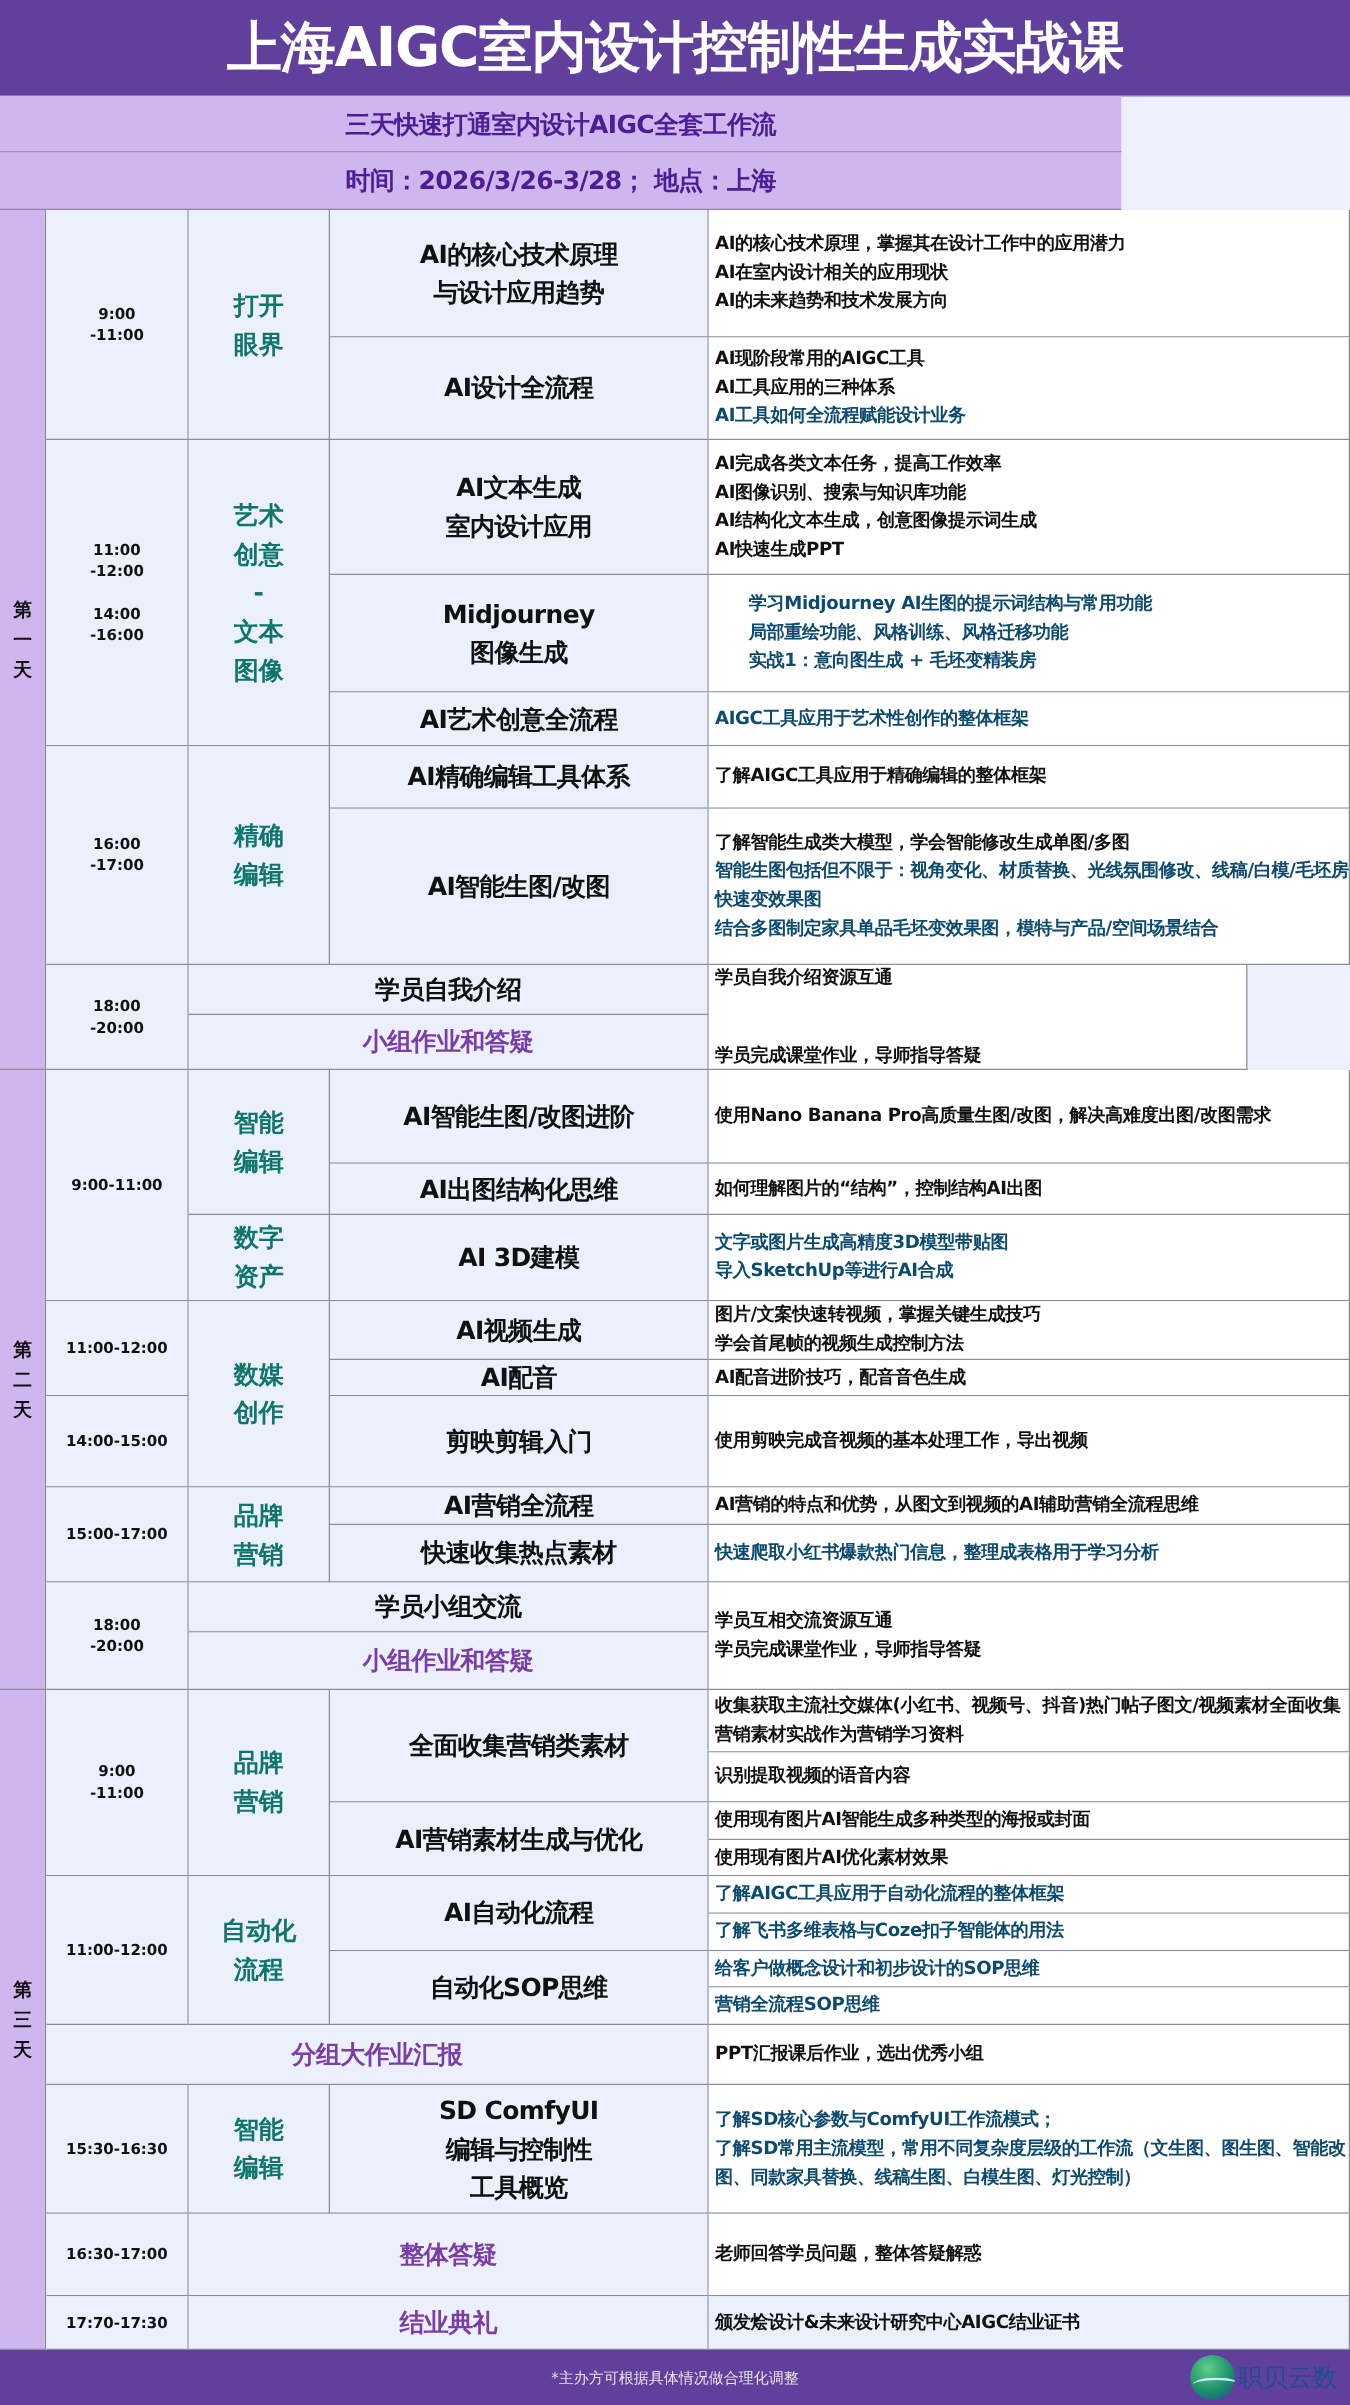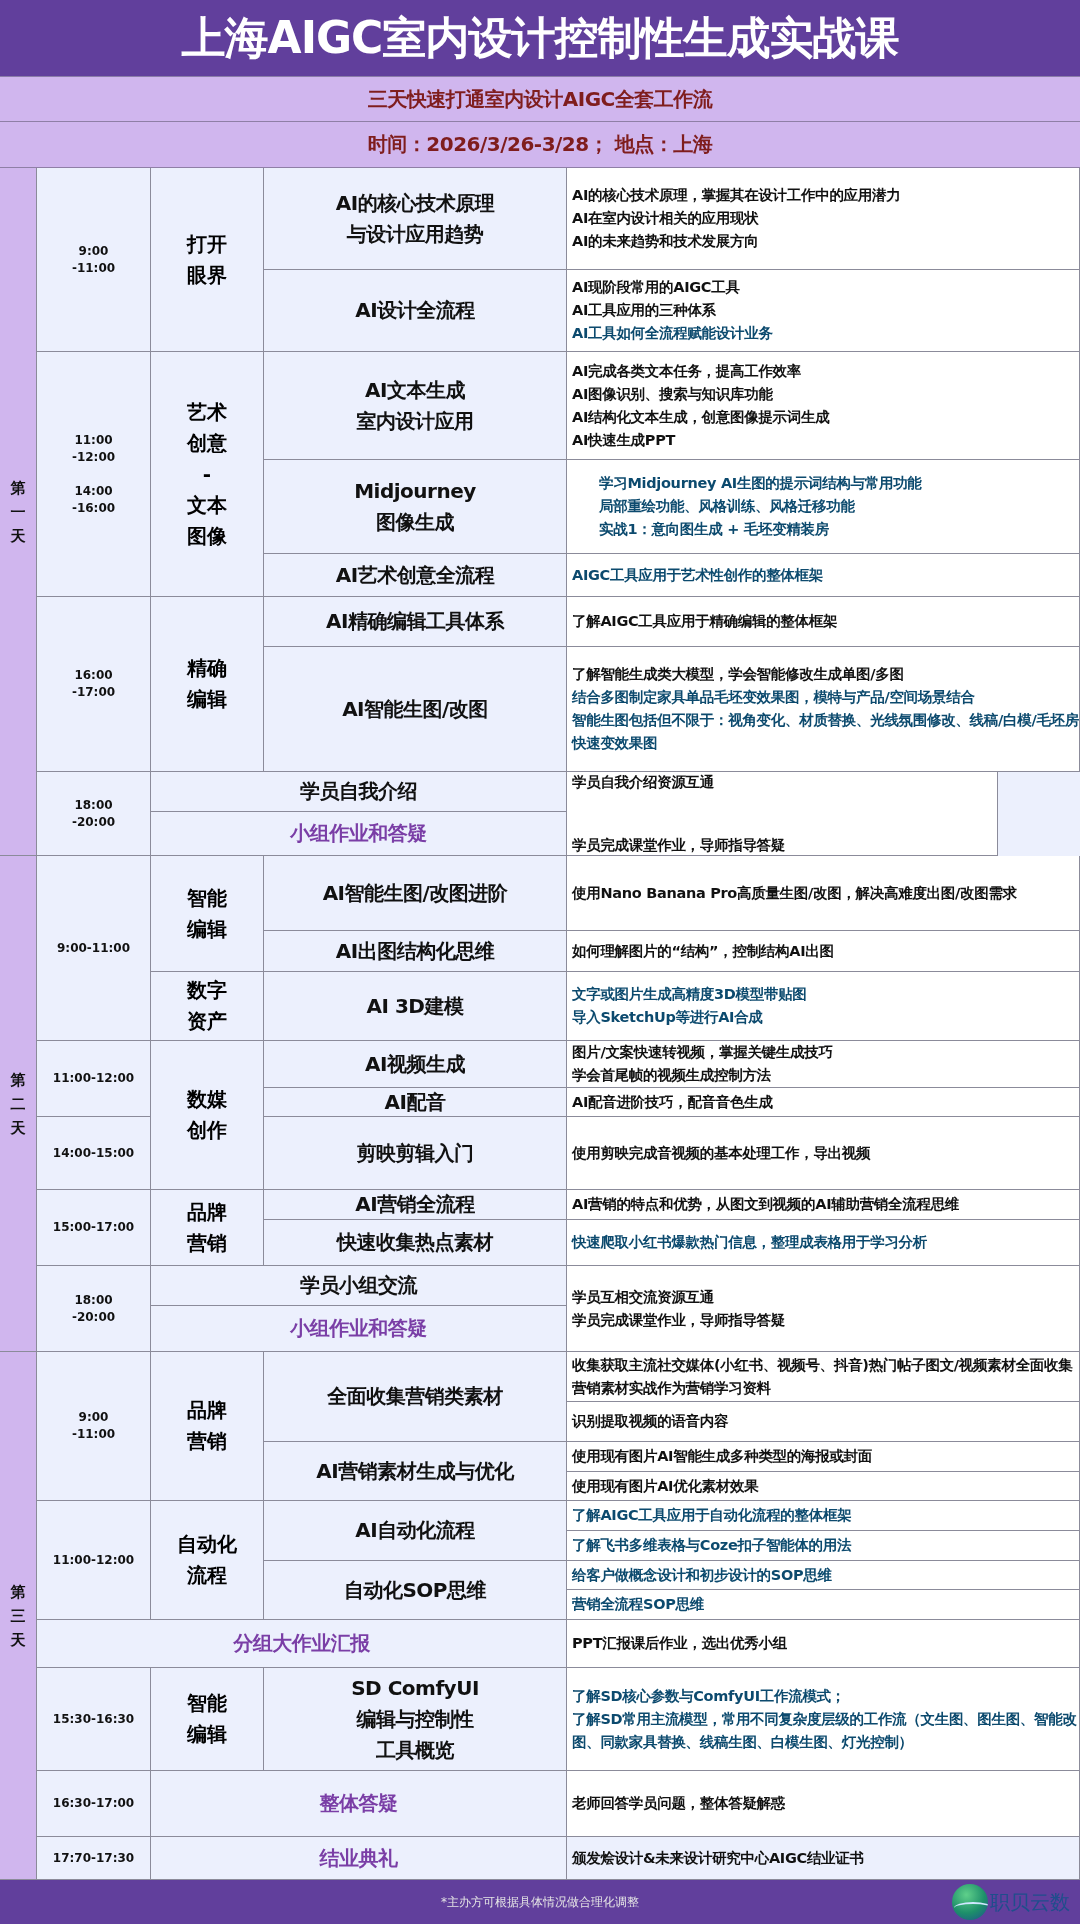--- a/index.html
+++ b/index.html
@@ -1,23 +1,23 @@
 <!DOCTYPE html>
 <html><head>
 <meta charset="utf-8">
 <style>
   html, body { margin:0; padding:0; }
   body { width:1080px; height:1924px; position:relative; background:#ecf0fd; font-family:"DejaVu Sans","Liberation Sans",sans-serif; overflow:hidden; }
   .abs { position:absolute; box-sizing:border-box; }
   .hdr-title { left:0; top:0; width:1080px; height:77px; background:#613f9c; color:#fff; font-size:44px; font-weight:bold; display:flex; align-items:center; justify-content:center; border-bottom:1px solid #8a7ca8; letter-spacing:-1px; }
-  .hdr-sub { left:0; width:1080px; background:#d0b6ee; color:#7f1d1d; font-size:20px; font-weight:bold; display:flex; align-items:center; justify-content:center; border-bottom:1.5px solid #8f7fa6; letter-spacing:-0.5px; }
+  .hdr-sub { left:0; width:897px; background:#d0b6ee; color:#4c1d95; font-size:20px; font-weight:bold; display:flex; align-items:center; justify-content:center; border-bottom:1.5px solid #8f7fa6; letter-spacing:-0.5px; }
   .cell { border-right:1px solid #8b8b9a; border-bottom:1px solid #8b8b9a; display:flex; align-items:center; justify-content:center; text-align:center; background:#ecf0fd; }
   .day { background:#d0b6ee; font-size:15px; font-weight:bold; color:#111; flex-direction:column; line-height:24px; border-right:1px solid #8b8b9a; }
   .time { font-size:12px; font-weight:bold; color:#111; white-space:pre-line; line-height:17px; }
-  .cat { font-size:20px; font-weight:bold; color:#000000; white-space:pre-line; line-height:31px; }
+  .cat { font-size:20px; font-weight:bold; color:#0f766e; white-space:pre-line; line-height:31px; }
   .topic { font-size:20px; font-weight:bold; color:#111; white-space:pre-line; line-height:31px; letter-spacing:-0.5px; }
   .topic.purple { color:#7a3ea6; }
   .desc { background:#fff; justify-content:flex-start; text-align:left; padding-left:5px; flex-direction:column; align-items:flex-start; justify-content:center; font-size:14.5px; font-weight:bold; line-height:23px; color:#111; border-right:1px solid #8b8b9a; letter-spacing:-0.3px; }
   .desc.tinted { background:#ecf0fd; }
   .desc .line { display:block; }
   .desc .line.o { color:#0c4a6e; }
   .footer { left:0; top:1880px; width:1080px; height:44px; background:#613f9c; color:#e5e5e5; font-size:12px; display:flex; align-items:center; justify-content:center; }
   .logo { right:10px; top:1883px; height:38px; display:flex; align-items:center; gap:2px; color:#1f4e8c; font-size:20px;justify-content:space-between; }
   .logo-ball { width:36px; height:36px; border-radius:50%; background:radial-gradient(circle at 40% 30%, #5fd08a, #1d8f6a 55%, #1c4f8f 100%); position:relative; overflow:hidden; }
   .logo-ball::after { content:""; position:absolute; left:2px; right:-4px; bottom:6px; height:10px; border-top:2px solid #cfe7ff; border-radius:50%; }
@@ -144,22 +144,22 @@
     <span class="line o">实战1：意向图生成 + 毛坯变精装房</span>
   </div>
 <div class="abs cell desc" style="left:567px;top:554px;width:513px;height:43px;">
     <span class="line o">AIGC工具应用于艺术性创作的整体框架</span>
   </div>
 <div class="abs cell desc" style="left:567px;top:597px;width:513px;height:50px;">
     <span class="line">了解AIGC工具应用于精确编辑的整体框架</span>
   </div>
 <div class="abs cell desc" style="left:567px;top:647px;width:513px;height:125px;">
     <span class="line">了解智能生成类大模型，学会智能修改生成单图/多图</span>
+    <span class="line o">智能生图包括但不限于：视角变化、材质替换、光线氛围修改、线稿/白模/毛坯房快速变效果图</span>
     <span class="line o">结合多图制定家具单品毛坯变效果图，模特与产品/空间场景结合</span>
-    <span class="line o">智能生图包括但不限于：视角变化、材质替换、光线氛围修改、线稿/白模/毛坯房快速变效果图</span>
   </div>
 <div class="abs cell desc" style="left:567px;top:772px;width:431px;height:84px;gap:40px;">
     <span class="line">学员自我介绍资源互通</span>
     <span class="line">学员完成课堂作业，导师指导答疑</span>
   </div>
 <div class="abs cell desc" style="left:567px;top:856px;width:513px;height:75px;">
     <span class="line">使用Nano Banana Pro高质量生图/改图，解决高难度出图/改图需求</span>
   </div>
 <div class="abs cell desc" style="left:567px;top:931px;width:513px;height:41px;">
     <span class="line">如何理解图片的“结构”，控制结构AI出图</span>

